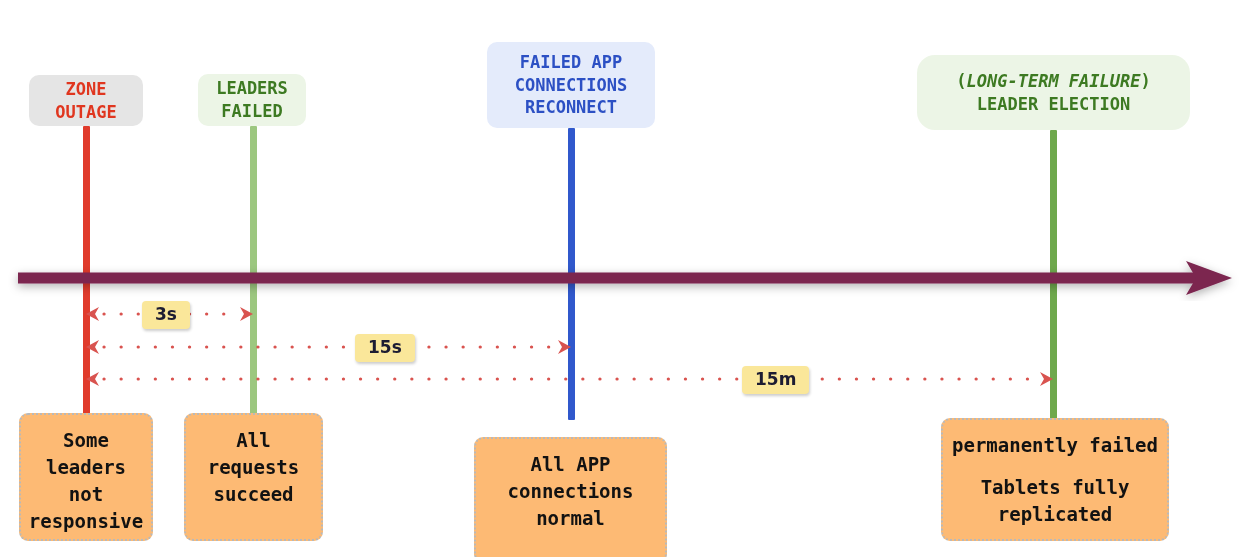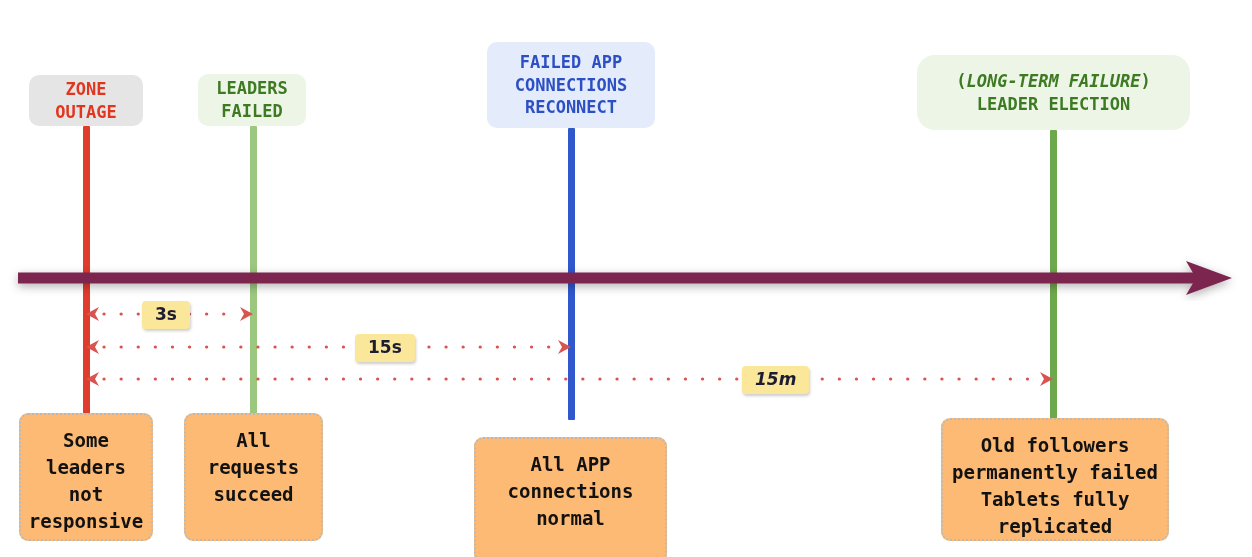--- a/index.html
+++ b/index.html
@@ -157,40 +157,39 @@
         <line x1="104" x2="553" y1="15" y2="15" stroke="#d9534f" stroke-width="3.2" stroke-linecap="round" stroke-dasharray="0.1 17"></line>
       </svg>
     <div class="duration-badge" id="db-1" style="left: 355px; top: 2px;">15s</div>
   </div>
   <div class="measure-row" id="mr-2" style="left: 0px; top: 364px; width: 1252px;">
     <svg class="measure-svg" width="1252" height="30">
         <path d="M 86 15 L 99 8 L 95 15 L 99 22 Z" fill="#d9534f"></path>
         <path d="M 1053 15 L 1040 8 L 1044 15 L 1040 22 Z" fill="#d9534f"></path>
         <line x1="104" x2="1035" y1="15" y2="15" stroke="#d9534f" stroke-width="3.2" stroke-linecap="round" stroke-dasharray="0.1 17"></line>
       </svg>
-    <div class="duration-badge" id="db-2" style="left: 742px; top: 2px; font-style: italic;">15m</div>
+    <div class="duration-badge" id="db-2" style="left: 742px; top: 2px;">15m</div>
   </div>
 
   <div class="state-box" id="sb-0" style="left: 19px; top: 413px; width: 134px; height: 128px;">
       <span class="ln">Some</span>
       <span class="ln">leaders</span>
       <span class="ln">not</span>
       <span class="ln">responsive</span>
     </div>
   <div class="state-box" id="sb-1" style="left: 184px; top: 413px; width: 139px; height: 128px;">
       <span class="ln">All</span>
       <span class="ln">requests</span>
       <span class="ln">succeed</span>
     </div>
   <div class="state-box" id="sb-2" style="left: 474px; top: 437px; width: 193px; height: 126px;">
       <span class="ln">All APP</span>
       <span class="ln">connections</span>
       <span class="ln">normal</span>
     </div>
   <div class="state-box" id="sb-3" style="left: 941px; top: 418px; width: 228px; height: 123px;">
-      <span class="ln">Old followers</span>
       <span class="ln">permanently failed</span>
       <span class="gap"></span>
       <span class="ln">Tablets fully</span>
       <span class="ln">replicated</span>
     </div>
 
 </div>
 
 </body></html>

